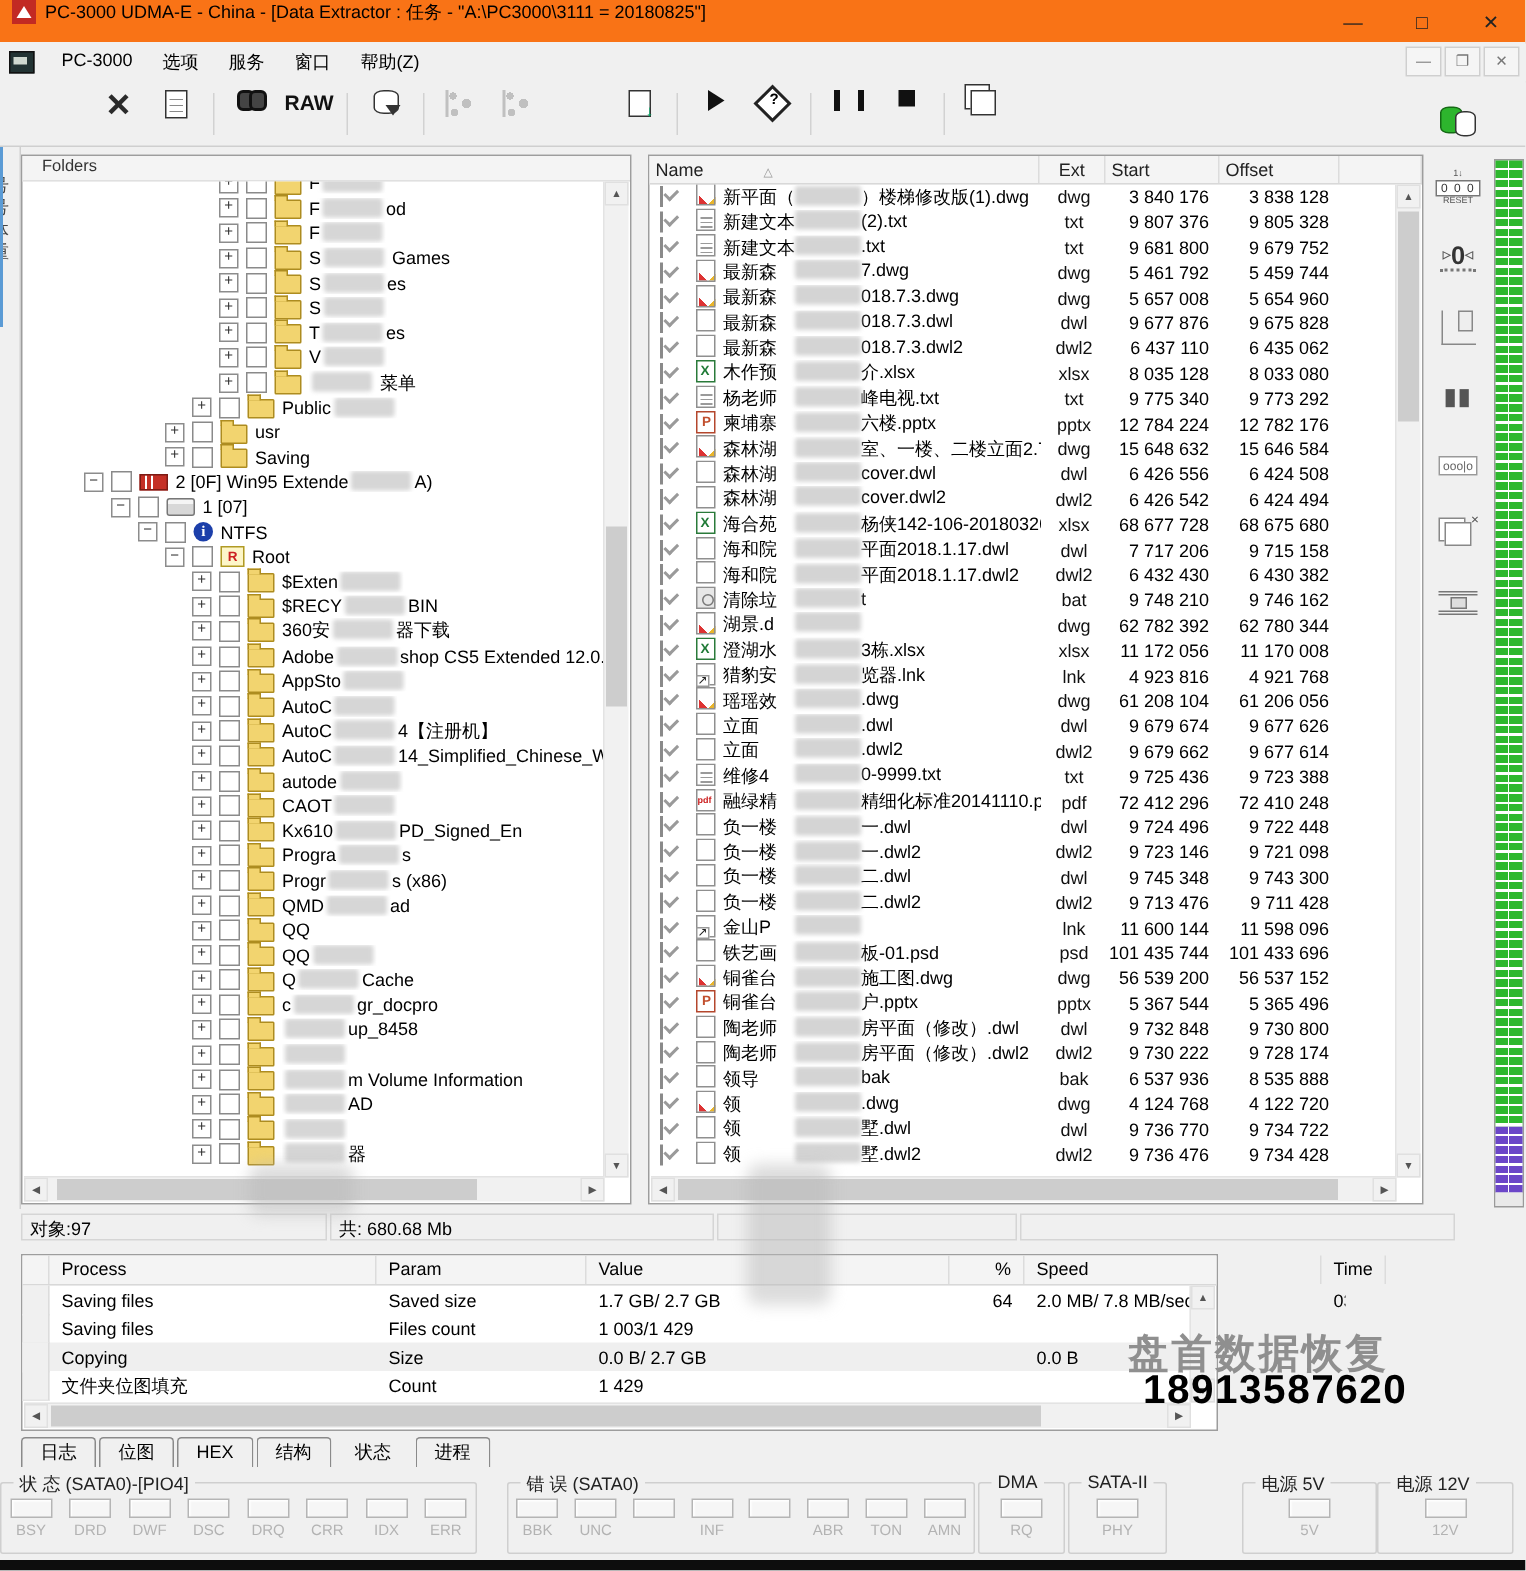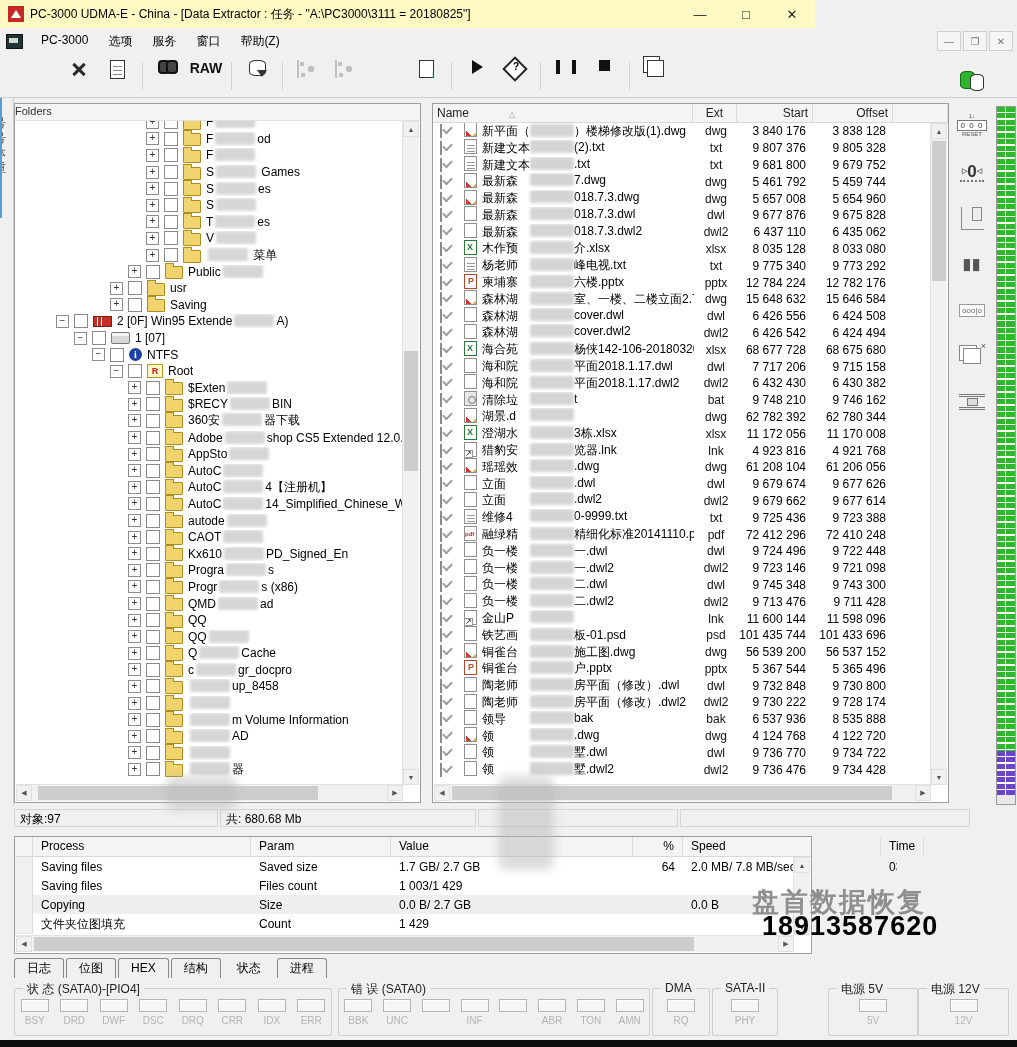--- a/index.html
+++ b/index.html
@@ -1,22 +1,22 @@
 <!DOCTYPE html>
 <html><head>
 <meta charset="utf-8">
 <style>
   html,body{margin:0;padding:0}
   body{width:1017px;height:1047px;position:relative;overflow:hidden;
        font-family:"Liberation Sans",sans-serif;background:#f0f0f0;color:#000;
        -webkit-font-smoothing:antialiased}
   .abs{position:absolute}
   
-  .titlebar{left:0;top:0;width:815px;height:28px;background:#fef9c3;border-bottom:1px solid #e3e3e3;
-            display:flex;align-items:center;font-size:12px}
+  .titlebar{left:0;top:0;width:1017px;height:28px;background:#f97316;border-bottom:1px solid #e3e3e3;
+            display:flex;align-items:flex-start;font-size:12px}
   .app-logo{width:16px;height:16px;margin:0 6px 0 8px;background:#c22a23;position:relative;flex:0 0 auto}
   .app-logo::after{content:"";position:absolute;left:3px;top:4px;border-left:5px solid transparent;
             border-right:5px solid transparent;border-bottom:8px solid #fff}
   .win-controls{margin-left:auto;display:flex}
   .win-btn{width:46px;height:28px;display:flex;align-items:center;justify-content:center;font-size:13px;color:#222}
   
   .menubar{left:0;top:28px;width:1017px;height:26px;background:#f0f0f0;border-bottom:1px solid #d8d8d8;
            display:flex;align-items:center;font-size:12px}
   .mdi-logo{width:15px;height:13px;margin:0 8px 0 6px;background:#233;border:1px solid #111;position:relative}
   .mdi-logo::after{content:"";position:absolute;left:2px;top:3px;width:9px;height:5px;background:#cfd8cf}
@@ -55,21 +55,21 @@
   .i-diamond::after{content:"?";position:absolute;left:3px;top:-1px;transform:rotate(-45deg);font-size:10px;font-weight:bold}
   .i-pause{width:12px;height:14px;border-left:4px solid #111;border-right:4px solid #111}
   .i-stop{width:11px;height:11px;background:#111}
   .i-tasks{width:15px;height:15px;border:1px solid #333;background:#fff;box-shadow:-4px -4px 0 -1px #fff,-4px -4px 0 0 #333}
   
   .left-strip{left:0;top:98px;width:13px;height:732px;background:#f0f0f0;border-right:1px solid #cfcfcf;overflow:hidden}
   .left-strip .vchar{display:block;font-size:12px;color:#444;margin-left:-6px;line-height:15px}
   .left-strip-accent{left:0;top:98px;width:2px;height:120px;background:#5b9bd5}
   
   .folders-panel{left:14px;top:103px;width:407px;height:700px;background:#fff;border:1px solid #9d9d9d;box-sizing:border-box}
-  .folders-cap{height:16px;background:#f4f4f4;border-bottom:1px solid #e0e0e0;font-size:11px;color:#333;padding-left:0;line-height:15px}
+  .folders-cap{height:16px;background:#f4f4f4;border-bottom:1px solid #e0e0e0;font-size:11px;color:#333;padding-left:13px;line-height:15px}
   .tree-wrap{position:absolute;left:1px;top:17px;right:17px;bottom:17px;overflow:hidden}
   .tree-row{height:16.6px;display:flex;align-items:center;font-size:12px;white-space:nowrap}
   .tree-row.clip{margin-top:-7px}
   .exp{width:11px;height:11px;border:1px solid #8c8c8c;background:#fff;font-size:10px;line-height:9px;
        text-align:center;color:#333;flex:0 0 auto;margin-right:5px}
   .cb{width:12px;height:12px;border:1px solid #8a8a8a;background:#fff;flex:0 0 auto;margin-right:5px;position:relative}
   .cb.checked::after{content:"";position:absolute;left:2px;top:2px;width:7px;height:4px;
        border-left:2px solid #9a9a9a;border-bottom:2px solid #9a9a9a;transform:rotate(-45deg)}
   .ti{flex:0 0 auto;margin-right:5px;position:relative}
   .ti-folder{width:16px;height:11px;background:#f2d46f;border:1px solid #ad8c20;border-radius:1px;margin-top:2px}
@@ -91,21 +91,21 @@
       font-size:7px;display:flex;align-items:center;justify-content:center;box-sizing:border-box}
   .sb-thumb{position:absolute;background:#cdcdcd}
   .fold-vscroll{position:absolute;top:17px;right:1px;width:16px;bottom:17px;background:#f1f1f1;border-left:1px solid #e3e3e3}
   .fold-hscroll{position:absolute;left:1px;bottom:1px;right:17px;height:16px;background:#f1f1f1;border-top:1px solid #e3e3e3}
   
   .files-panel{left:432px;top:103px;width:517px;height:700px;background:#fff;border:1px solid #9d9d9d;box-sizing:border-box}
   .fgrid{display:grid;grid-template-columns:26px 22px 212px 44px 76px 80px 1fr;align-items:center}
   .fhead{height:18px;background:#f4f4f4;border-bottom:1px solid #d8d8d8;font-size:12px;color:#222}
   .fhead>div{border-right:1px solid #dcdcdc;height:18px;line-height:18px;padding:0 4px;box-sizing:border-box;overflow:hidden}
   .fh-name{grid-column:1/4}
-  .fh-right{text-align:right}
+  .fh-right{}
   .sortglyph{font-size:8px;color:#999;margin-left:40px}
   .files-rows{position:absolute;left:1px;top:19px;right:17px;bottom:17px;overflow:hidden}
   .frow{height:16.8px;font-size:12px;white-space:nowrap}
   .frow .fc{overflow:hidden}
   .fname{overflow:hidden}
   .fpre{display:inline-block;width:48px;overflow:hidden;white-space:nowrap;vertical-align:top}
   .rd2{display:inline-block;width:44px;height:13px;background:#d4d4d4;border-radius:2px;filter:blur(1.5px);vertical-align:-2px}
   .fext{text-align:center;color:#111}
   .fnum{text-align:right;padding-right:8px}
   .fi{width:13px;height:15px;background:#fff;border:1px solid #8f8f8f;position:relative;margin-left:4px;display:inline-block;box-sizing:border-box}
@@ -176,21 +176,21 @@
        border-radius:3px 3px 0 0;margin-right:2px}
   .tab.active{border:0;background:transparent;padding:0 14px}
   
   .indicators{left:0;top:980px;width:1017px;height:60px;background:#f0f0f0}
   .grp{position:absolute;top:8px;height:46px;border:1px solid #cfcfcf;border-radius:2px}
   .grp-title{position:absolute;top:-8px;left:8px;background:#f0f0f0;padding:0 4px;font-size:12px;color:#222;white-space:nowrap}
   .leds{display:flex;justify-content:space-around;align-items:flex-start;height:100%;padding-top:10px;box-sizing:border-box}
   .led{display:flex;flex-direction:column;align-items:center;width:36px}
   .led-box{width:26px;height:11px;background:#f6f6f6;border:1px solid #b5b5b5;box-shadow:inset 1px 1px 1px #fff}
   .led-label{font-size:10px;color:#b3b3b3;margin-top:3px;height:12px}
-  .g1{left:14px;width:316px}.g2{left:338px;width:310px}.g3{left:652px;width:56px}
+  .g1{left:0;width:316px}.g2{left:338px;width:310px}.g3{left:652px;width:56px}
   .g4{left:712px;width:64px}.g5{left:828px;width:88px}.g6{left:918px;width:89px}
   
   .black-strip{left:0;top:1040px;width:1017px;height:7px;background:#0d0d0d}
   .smudge{background:rgba(185,185,185,.5);filter:blur(5px);z-index:5;border-radius:8px}
   .sm-a{left:498px;top:776px;width:56px;height:94px}
   .sm-b{left:166px;top:776px;width:70px;height:34px}
 </style>
 </head>
 <body>
 

